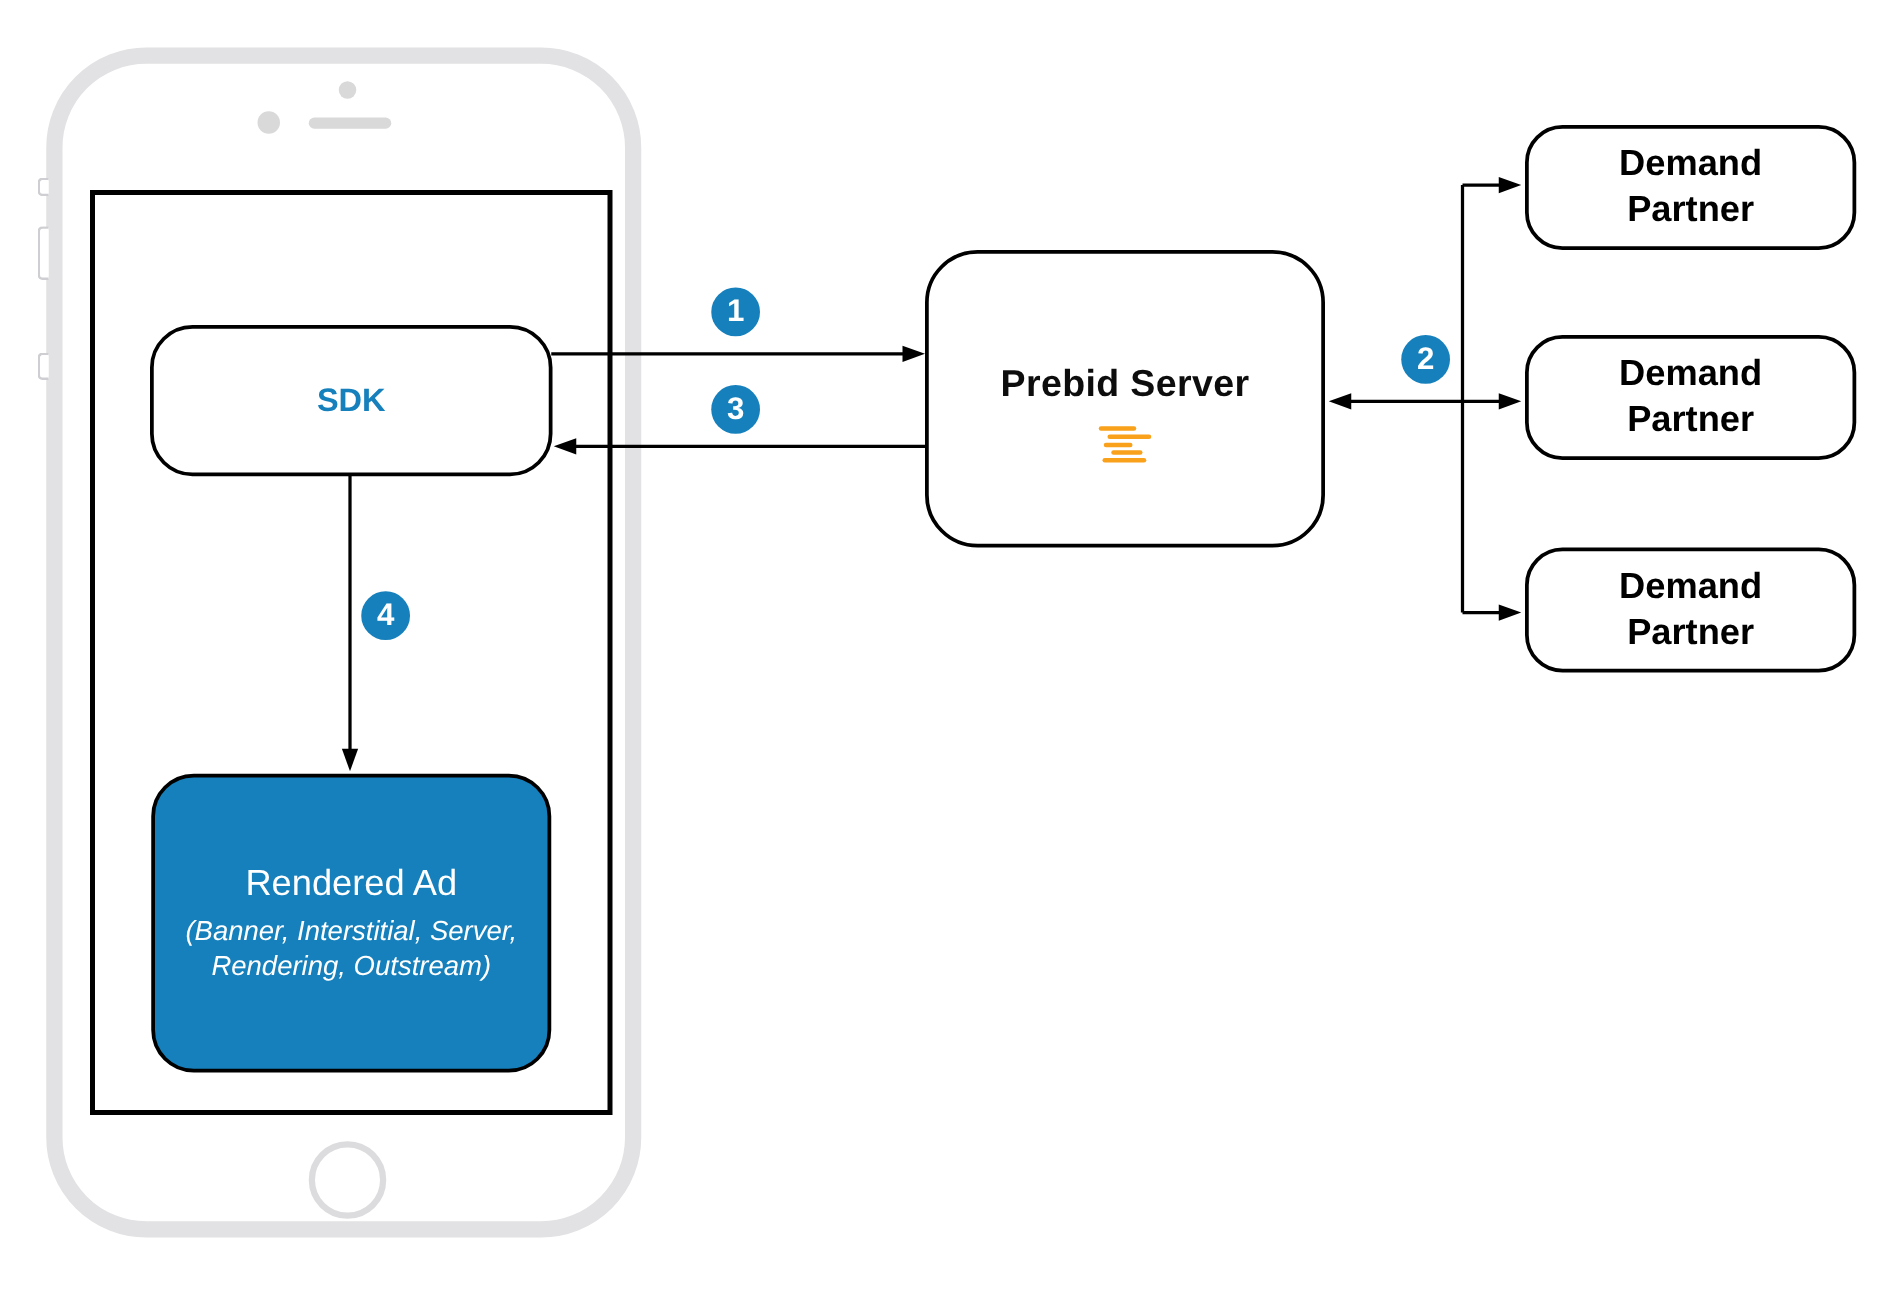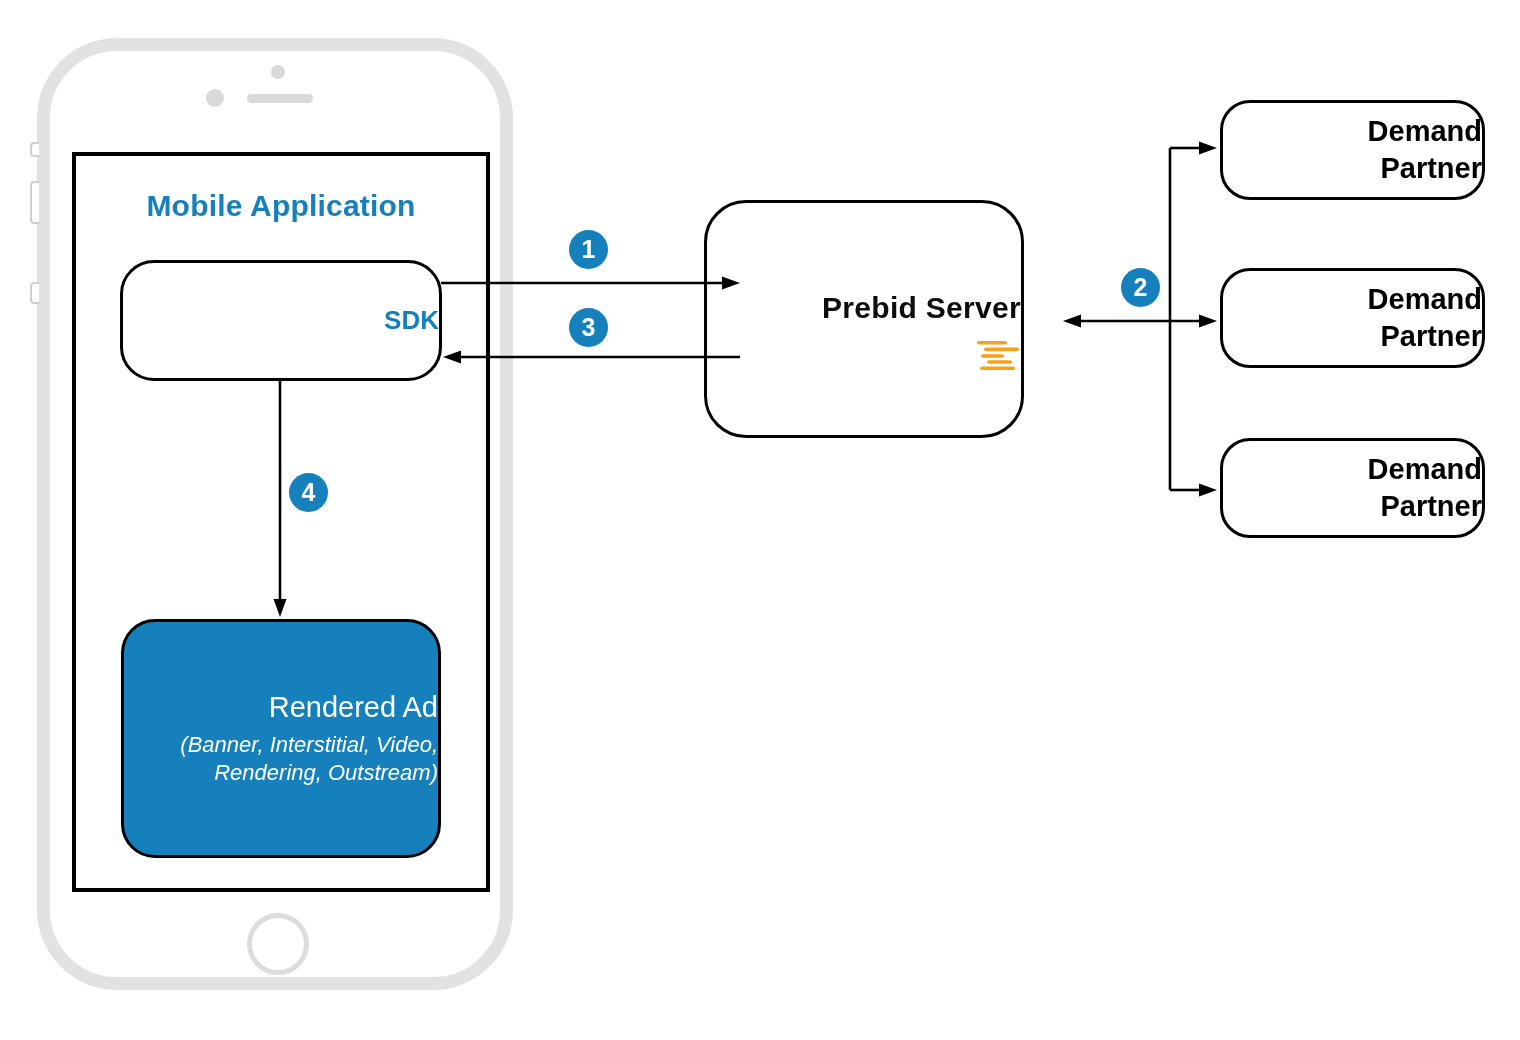--- a/index.html
+++ b/index.html
@@ -34,35 +34,35 @@
     border:4px solid #000;background:#fff;box-sizing:border-box;
   }
   .mobile-app-title{
     position:absolute;left:72px;top:189px;width:418px;text-align:center;
     font-size:30px;font-weight:bold;color:var(--accent-blue,#1580bc);
     letter-spacing:0.2px;
   }
   
   .node{
     position:absolute;border:3px solid #000;background:#fff;box-sizing:border-box;
-    display:flex;flex-direction:column;justify-content:center;align-items:flex-end;
+    display:flex;flex-direction:column;justify-content:center;align-items:center;
     text-align:center;
   }
   .sdk-box{
     left:120px;top:260px;width:322px;height:121px;border-radius:34px;
     color:var(--accent-blue,#1580bc);font-weight:bold;font-size:26px;line-height:33px;
   }
   .ad-box{
     left:121px;top:619px;width:320px;height:239px;border-radius:34px;
     background:var(--accent-blue,#1580bc);color:#fff;
   }
   .ad-title{font-size:29px;font-weight:normal;margin-bottom:7px;}
   .ad-subtitle{font-size:22px;font-style:italic;line-height:28px;}
   .server-box{
-    left:704px;top:200px;width:320px;height:238px;border-radius:42px;
+    left:740px;top:200px;width:320px;height:238px;border-radius:42px;
   }
   .server-title{font-size:30px;font-weight:bold;color:#0d0d0d;margin-top:24px;letter-spacing:0.3px;}
   .server-logo{margin-top:14px;width:46px;height:33px;}
   .demand-box{
     left:1220px;width:265px;height:100px;border-radius:30px;
     font-size:29px;font-weight:bold;color:#000;line-height:37px;
   }
   .demand-1{top:100px;}
   .demand-2{top:268px;}
   .demand-3{top:438px;}
@@ -90,29 +90,28 @@
   <div class="phone-body"></div>
   <div class="side-tab tab1"></div>
   <div class="side-tab tab2"></div>
   <div class="side-tab tab3"></div>
   <div class="camera-dot"></div>
   <div class="ear-dot"></div>
   <div class="speaker-slot"></div>
   <div class="home-button"></div>
 
   <div class="screen"></div>
-  <div class="mobile-app-title">Mobile Application</div>
 
   <div class="node sdk-box">
     <div>SDK</div>
   </div>
 
   <div class="node ad-box">
     <div class="ad-title">Rendered Ad</div>
-    <div class="ad-subtitle">(Banner, Interstitial, Video,</div>
+    <div class="ad-subtitle">(Banner, Interstitial, Server,</div>
     <div class="ad-subtitle">Rendering, Outstream)</div>
   </div>
 
   <div class="node server-box">
     <div class="server-title">Prebid Server</div>
     <svg class="server-logo" viewBox="0 0 46 33">
       <rect x="2" y="2" width="30" height="3.6" rx="1.8" style="fill:var(--orange,#f9a11b)"></rect>
       <rect x="9" y="8.6" width="35" height="3.6" rx="1.8" style="fill:var(--orange,#f9a11b)"></rect>
       <rect x="6" y="15.2" width="23" height="3.6" rx="1.8" style="fill:var(--orange,#f9a11b)"></rect>
       <rect x="12" y="21.2" width="25" height="3.6" rx="1.8" style="fill:var(--orange,#f9a11b)"></rect>

